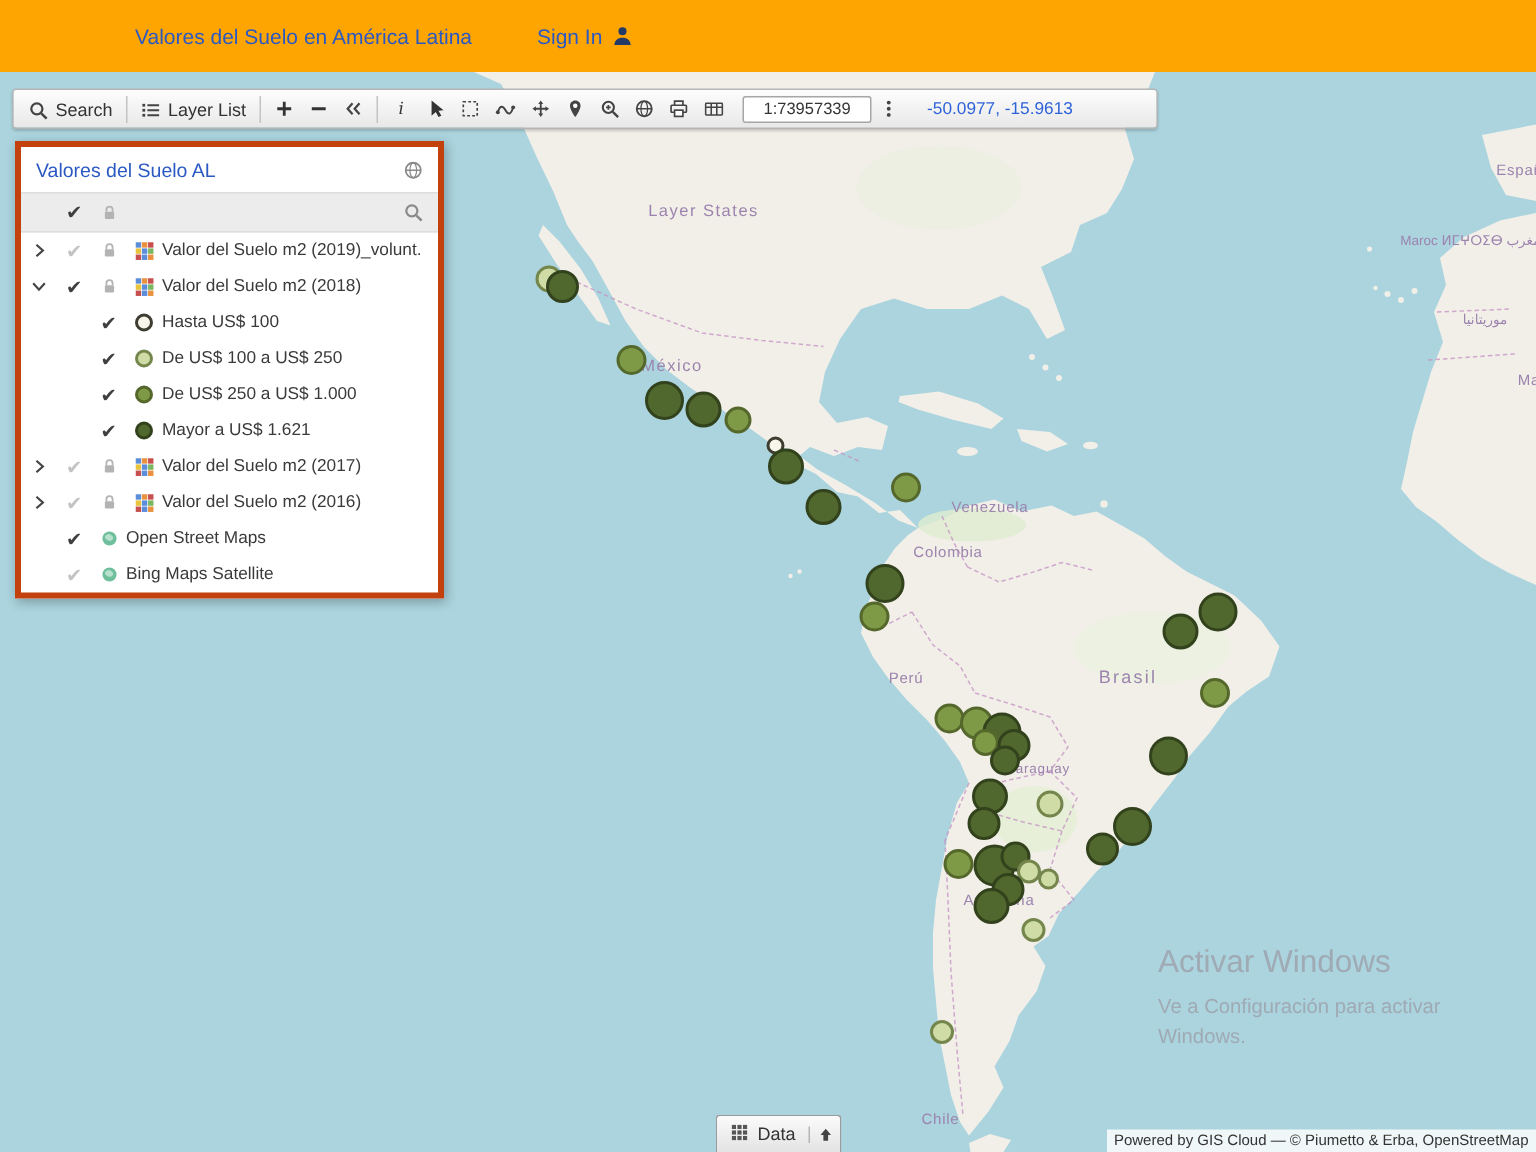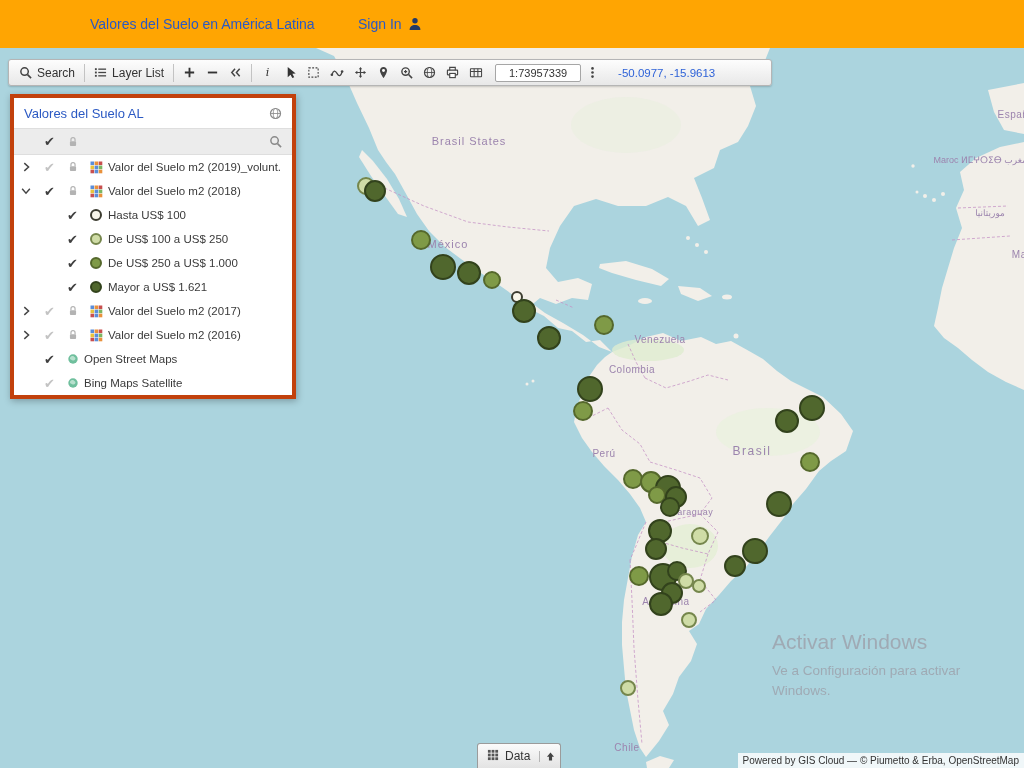--- a/index.html
+++ b/index.html
@@ -13,21 +13,21 @@
   
   .header{position:absolute;top:0;left:0;width:1024px;height:48px;background:var(--header-bg);z-index:30;}
   .header-title{position:absolute;left:90px;top:50%;transform:translateY(-50%);color:var(--accent-blue);font-size:14px;}
   .signin{position:absolute;left:358px;top:50%;transform:translateY(-50%);display:flex;align-items:center;gap:6px;color:var(--accent-blue);font-size:14px;cursor:pointer;}
   .signin .js-icon{display:flex;align-items:center;}
 
   
   .toolbar{position:absolute;left:8px;top:59px;width:764px;height:27px;background:linear-gradient(#fdfdfd,#e8e8e8);
     border:1px solid #b5b5b5;border-radius:3px;display:flex;align-items:center;padding:0 5px;z-index:20;
     box-shadow:0 1px 2px rgba(0,0,0,.18);}
-  .tb-btn{display:flex;align-items:flex-start;gap:5px;padding:2px 5px;font-size:12px;color:#333;border-radius:2px;cursor:pointer;white-space:nowrap;}
+  .tb-btn{display:flex;align-items:flex-end;gap:5px;padding:2px 5px;font-size:12px;color:#333;border-radius:2px;cursor:pointer;white-space:nowrap;}
   .tb-ic{display:flex;align-items:center;}
   .tb-ic svg{display:block;}
   .tb-sep{width:1px;height:18px;background:#c3c3c3;margin:0 4px;}
   .tb-scale{margin-left:7px;width:86px;height:18px;background:#fff;border:1px solid #a6a6a6;border-radius:2px;
     font-size:11px;color:#333;text-align:center;line-height:16px;}
   .tb-coords{margin-left:14px;font-size:11.5px;color:#2e62d8;}
 
   
   .panel{position:absolute;left:10px;top:94px;width:286px;background:#fff;border:4px solid #c2410c;
     box-shadow:1px 2px 7px rgba(0,0,0,.28);z-index:21;}
@@ -115,21 +115,21 @@
       <path d="M650,462 L676,470 L700,478 L712,498 L700,514"></path>
       <path d="M700,514 L718,532 L708,554 L682,548 L654,540 L664,522 L700,514"></path>
       <path d="M646,522 L636,546 L630,560"></path>
       <path d="M630,560 L632,600 L634,648 L638,700 L642,744"></path>
       <path d="M708,554 L700,580 L716,600 L700,612"></path>
       <path d="M958,208 L1008,206"></path>
       <path d="M952,240 L1010,236"></path>
     </g>
   </svg>
   <div id="country-labels">
-      <span class="country-label" style="left: 469px; top: 141px; font-size: 11px; letter-spacing: 1px;">Brasil States</span>
+      <span class="country-label" style="left: 469px; top: 141px; font-size: 11px; letter-spacing: 1px;">Layer States</span>
       <span class="country-label" style="left: 448px; top: 244px; font-size: 11px; letter-spacing: 1px;">México</span>
       <span class="country-label" style="left: 660px; top: 339px; font-size: 10px; letter-spacing: 0.5px;">Venezuela</span>
       <span class="country-label" style="left: 632px; top: 369px; font-size: 10px; letter-spacing: 0.5px;">Colombia</span>
       <span class="country-label" style="left: 604px; top: 453px; font-size: 10px; letter-spacing: 0.5px;">Perú</span>
       <span class="country-label" style="left: 752px; top: 451px; font-size: 12px; letter-spacing: 1.5px;">Brasil</span>
       <span class="country-label" style="left: 692px; top: 512px; font-size: 9px; letter-spacing: 0.5px;">Paraguay</span>
       <span class="country-label" style="left: 666px; top: 601px; font-size: 10px; letter-spacing: 0.5px;">Argentina</span>
       <span class="country-label" style="left: 627px; top: 747px; font-size: 10px; letter-spacing: 0.5px;">Chile</span>
       <span class="country-label" style="left: 1016px; top: 114px; font-size: 10px; letter-spacing: 0.5px;">España</span>
       <span class="country-label" style="left: 983px; top: 160px; font-size: 9px;">Maroc ⵍⵎⵖⵔⵉⴱ المغرب</span>

